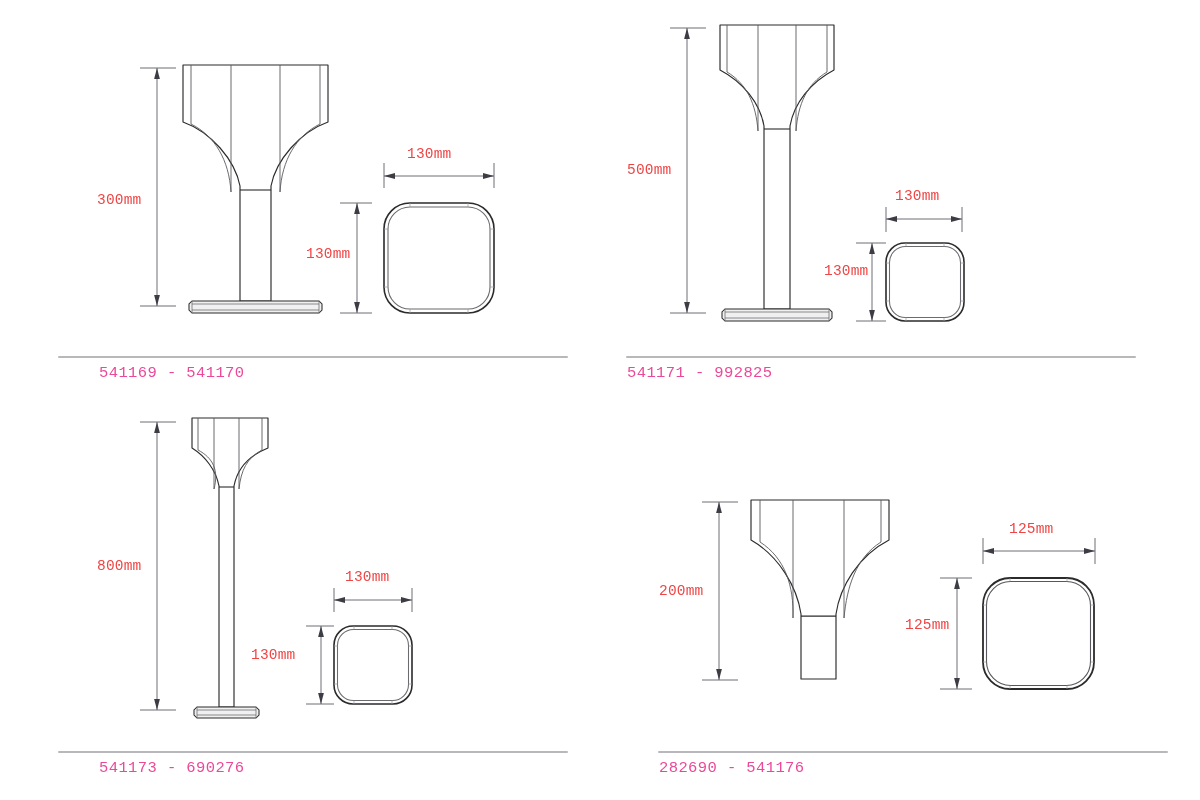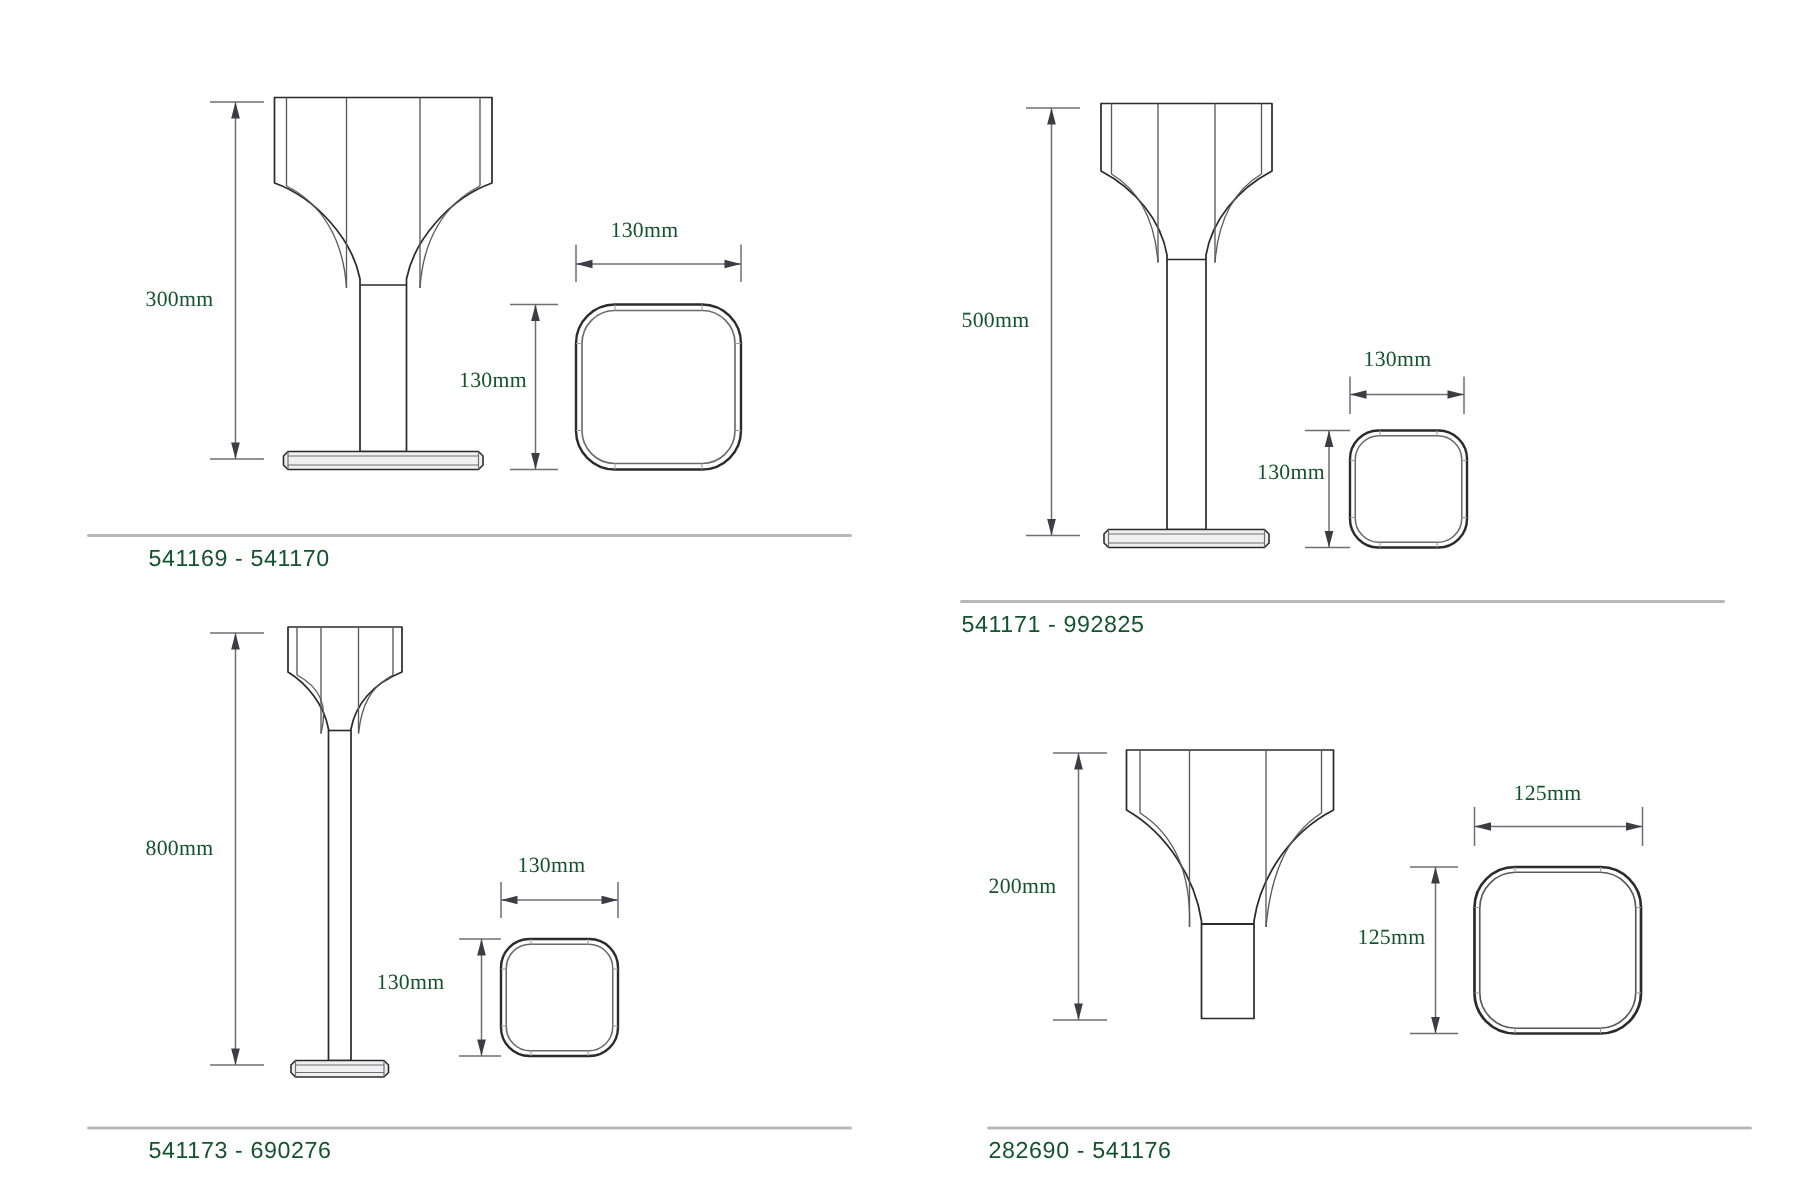--- a/index.html
+++ b/index.html
@@ -31,32 +31,32 @@
     display: block;
   }
   .sep {
     position: absolute;
     height: 2px;
     background: #b8b8bc;
     border-radius: 1px;
   }
   .part-code {
     position: absolute;
-    font-family: Liberation Sans, sans-serif;
+    font-family: Liberation Mono, monospace;
     font-size: 15.5px;
     letter-spacing: 0.4px;
-    color: #14532d;
+    color: #ec4899;
     white-space: nowrap;
   }
   .dim-text {
     position: absolute;
-    font-family: Liberation Serif, serif;
+    font-family: Liberation Mono, monospace;
     font-size: 14.5px;
     letter-spacing: 0.2px;
-    color: #14532d;
+    color: #ef4444;
     white-space: nowrap;
   }
 </style>
 </head>
 <body>
 
 <div id="sheet">
 
   <div class="quadrant" style="left:0; top:0; width:600px; height:390px;">
 
@@ -138,21 +138,21 @@
     </svg>
 
     <span class="dim-text" style="left:97px; top:192px;">300mm</span>
     <span class="dim-text" style="left:407px; top:146px;">130mm</span>
     <span class="dim-text" style="left:306px; top:246px;">130mm</span>
 
     <div class="sep" style="left:58px; top:356px; width:510px;"></div>
     <span class="part-code" style="left:99px; top:364px;">541169 - 541170</span>
   </div>
 
-  <div class="quadrant" style="left:582px; top:0; width:600px; height:390px;margin-top:44px;">
+  <div class="quadrant" style="left:568px; top:0; width:600px; height:390px;">
 
     <svg class="q-svg" width="600" height="390" viewBox="0 0 600 390">
 
       <g stroke="#6e6e76" stroke-width="1" fill="none">
         <line x1="102" y1="28" x2="138" y2="28"></line>
         <line x1="102" y1="313" x2="138" y2="313"></line>
         <line x1="119" y1="28" x2="119" y2="313"></line>
       </g>
       <polygon points="119,28 116.1,39 121.9,39" fill="#3c3c44"></polygon>
       <polygon points="119,313 116.1,302 121.9,302" fill="#3c3c44"></polygon>

